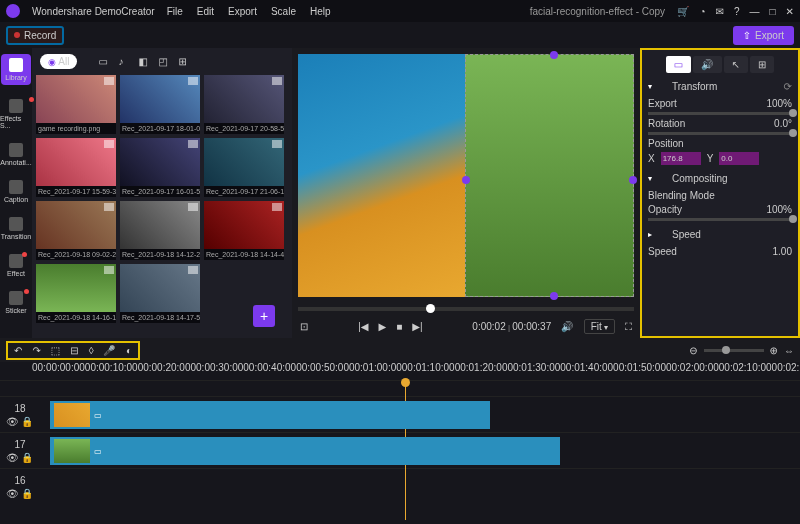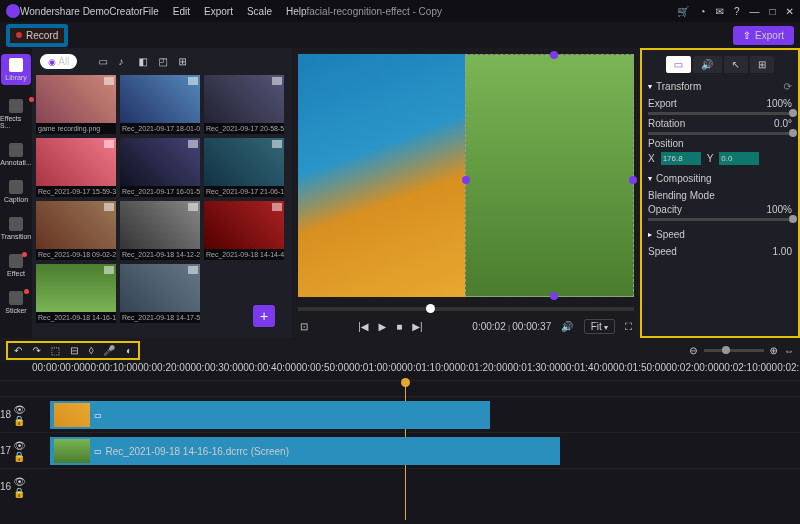--- a/index.html
+++ b/index.html
@@ -1,25 +1,25 @@
 <!DOCTYPE html>
 <html><head>
 <meta charset="utf-8">
 <style>
 *{margin:0;padding:0;box-sizing:border-box;font-family:Arial,sans-serif;font-size:10px;color:#ccc}
 body{background:#1a1a1f;width:800px;height:524px;overflow:hidden;position:relative}
-.titlebar{height:22px;background:#0f0f14;display:flex;align-items:center;padding:8px 6px;}
+.titlebar{height:22px;background:#0f0f14;display:flex;align-items:center;padding:8px 6px;gap:12px}
 .titlebar .logo{width:14px;height:14px;border-radius:50%;background:#7c3aed}
 .menu{display:flex;gap:14px;color:#aaa}
 .menu span{cursor:pointer}
-.doctitle{flex:1;text-align:left;color:#999}
+.doctitle{flex:1;text-align:right;color:#999}
 .winicons{display:flex;gap:10px;color:#aaa}
 .winicons span{cursor:pointer}
 .topbar{height:26px;background:#16161c;display:flex;align-items:center;padding:0 6px;gap:8px}
-.rec{background:#2a1a1a;border:4px solid #0369a1;color:#c33;padding:2px 6px;border-radius:3px;display:flex;align-items:center;gap:4px}
+.rec{background:#2a1a1a;border:2px solid #0369a1;color:#c33;padding:2px 6px;border-radius:3px;display:flex;align-items:center;gap:4px}
 .rec::before{content:"";width:6px;height:6px;background:#c33;border-radius:50%}
 .export{background:#7c3aed;color:#fff;padding:4px 10px;border-radius:3px;display:flex;align-items:center;gap:4px}
 .main{display:flex;height:290px}
 .leftbar{width:32px;background:#16161c;display:flex;flex-direction:column;align-items:center;padding-top:6px;gap:14px}
 .leftbar .tab{display:flex;flex-direction:column;align-items:center;gap:2px;color:#888;cursor:pointer;position:relative}
 .leftbar .tab.active{color:#fff;background:#7c3aed;padding:4px;border-radius:4px}
 .leftbar .ico{width:14px;height:14px;background:#555;border-radius:2px}
 .leftbar .tab.active .ico{background:#fff}
 .leftbar .dot{position:absolute;top:-2px;right:-2px;width:5px;height:5px;background:#e44;border-radius:50%}
 .leftbar .lbl{font-size:7px}
@@ -55,42 +55,42 @@
 .seekbar::after{content:"";position:absolute;left:38%;top:-3px;width:9px;height:9px;background:#fff;border-radius:50%}
 .pvctrl{display:flex;align-items:center;gap:10px;padding:4px 2px;color:#aaa}
 .pvctrl .spacer{flex:1}
 .time{font-size:8px;color:#888}
 .fit{border:1px solid #444;padding:1px 6px;border-radius:2px;font-size:8px}
 .props{width:160px;background:#1e1e26;padding:6px;border:2px solid #e5c100}
 .proptabs{display:flex;gap:2px;margin-bottom:8px;justify-content:center}
 .proptabs span{padding:3px 8px;background:#2a2a32;border-radius:2px;cursor:pointer}
 .proptabs span.active{background:#fff;color:#7c3aed}
 .section{margin-bottom:8px}
-.sechead{display:flex;align-items:center;gap:4px;color:#fff;font-size:9px;margin-bottom:6px}
+.sechead{display:flex;align-items:center;gap:20px;color:#fff;font-size:9px;margin-bottom:6px}
 .sechead::before{content:"▸";font-size:8px}
 .sechead.open::before{content:"▾"}
 .refresh{margin-left:auto;color:#888}
 .prow{display:flex;align-items:center;justify-content:space-between;margin:3px 0;font-size:8px;color:#aaa}
 .slider{height:3px;background:#444;margin:3px 0;position:relative}
 .slider::after{content:"";position:absolute;left:98%;top:-3px;width:8px;height:8px;background:#999;border-radius:50%}
 .posrow{display:flex;gap:6px;align-items:center;font-size:8px}
-.posrow input{width:40px;background:#0f766e;border:none;color:#ccc;padding:2px;font-size:8px}
+.posrow input{width:40px;background:#701a75;border:none;color:#ccc;padding:2px;font-size:8px}
 .select{background:#2a2a32;padding:3px 6px;display:flex;justify-content:space-between;font-size:8px;border-radius:2px}
 .toolbar{height:24px;background:#1a1a1f;display:flex;align-items:center;padding:0 6px;gap:10px}
 .toolgroup{display:flex;gap:10px;border:2px solid #e5c100;padding:2px 6px;color:#aaa}
 .toolgroup span{cursor:pointer}
 .zoomgroup{margin-left:auto;display:flex;align-items:center;gap:6px;color:#888}
 .zoomslider{width:60px;height:3px;background:#444;position:relative}
 .zoomslider::after{content:"";position:absolute;left:30%;top:-3px;width:8px;height:8px;background:#999;border-radius:50%}
 .timeline{background:#16161c;height:162px;overflow:hidden}
 .ruler{height:18px;display:flex;padding-left:32px;color:#666;font-size:7px;position:relative}
 .ruler span{flex:1}
 .tracks{position:relative}
 .track{height:36px;display:flex;align-items:center;border-top:1px solid #222}
-.trackhead{width:40px;display:flex;flex-direction:row;align-items:center;gap:2px;color:#888;font-size:8px}
+.trackhead{width:40px;display:flex;flex-direction:column;align-items:center;gap:2px;color:#888;font-size:8px}
 .trackbody{flex:1;position:relative;height:100%}
 .clip{position:absolute;height:28px;top:4px;background:#2a8fbd;display:flex;align-items:center;padding:0 4px;gap:4px;font-size:8px;color:#fff;overflow:hidden}
 .clip .cimg{width:36px;height:24px}
 .clip1{left:10px;width:440px}
 .clip1 .cimg{background:linear-gradient(45deg,#d89020,#e8a830)}
 .clip2{left:10px;width:510px}
 .clip2 .cimg{background:linear-gradient(180deg,#7ab555,#4a7d2e)}
 .playhead{position:absolute;left:405px;top:0;width:1px;height:140px;background:#e8a830}
 .playhead::before{content:"";position:absolute;top:-2px;left:-4px;width:9px;height:9px;background:#e8a830;border-radius:50%}
 </style>
@@ -355,21 +355,21 @@
       <div class="trackbody">
           <div class="clip clip1"><div class="cimg"></div>▭ </div>
         </div>
     </div>
     <div class="track">
       <div class="trackhead">
           <span>17</span>
           <span>👁 🔒</span>
         </div>
       <div class="trackbody">
-          <div class="clip clip2"><div class="cimg"></div>▭ <span>Rec_2021-09-18 14-16-16.dcrrc (Screen)</span></div>
+          <div class="clip clip2"><div class="cimg"></div>▭ </div>
         </div>
     </div>
     <div class="track">
       <div class="trackhead">
           <span>16</span>
           <span>👁 🔒</span>
         </div>
       <div class="trackbody"></div>
     </div>
   </div>

